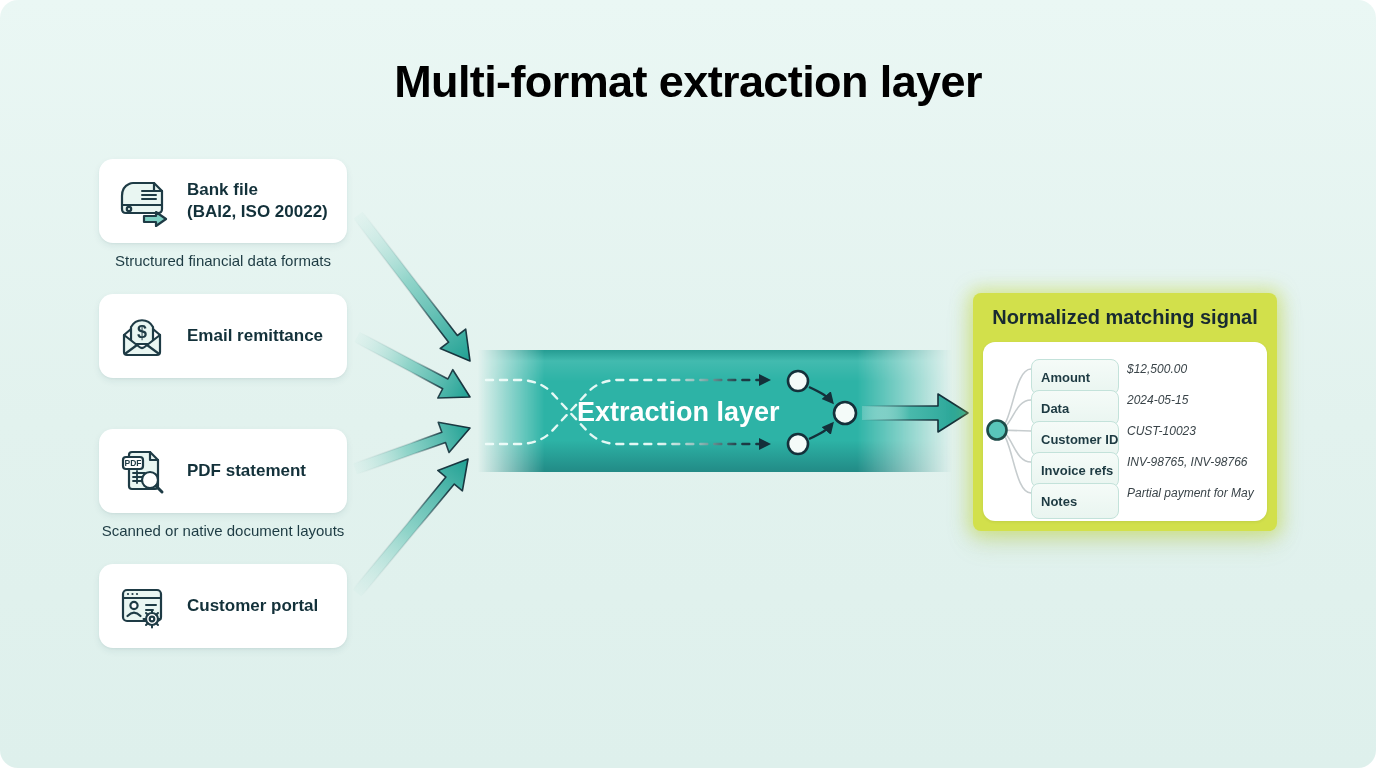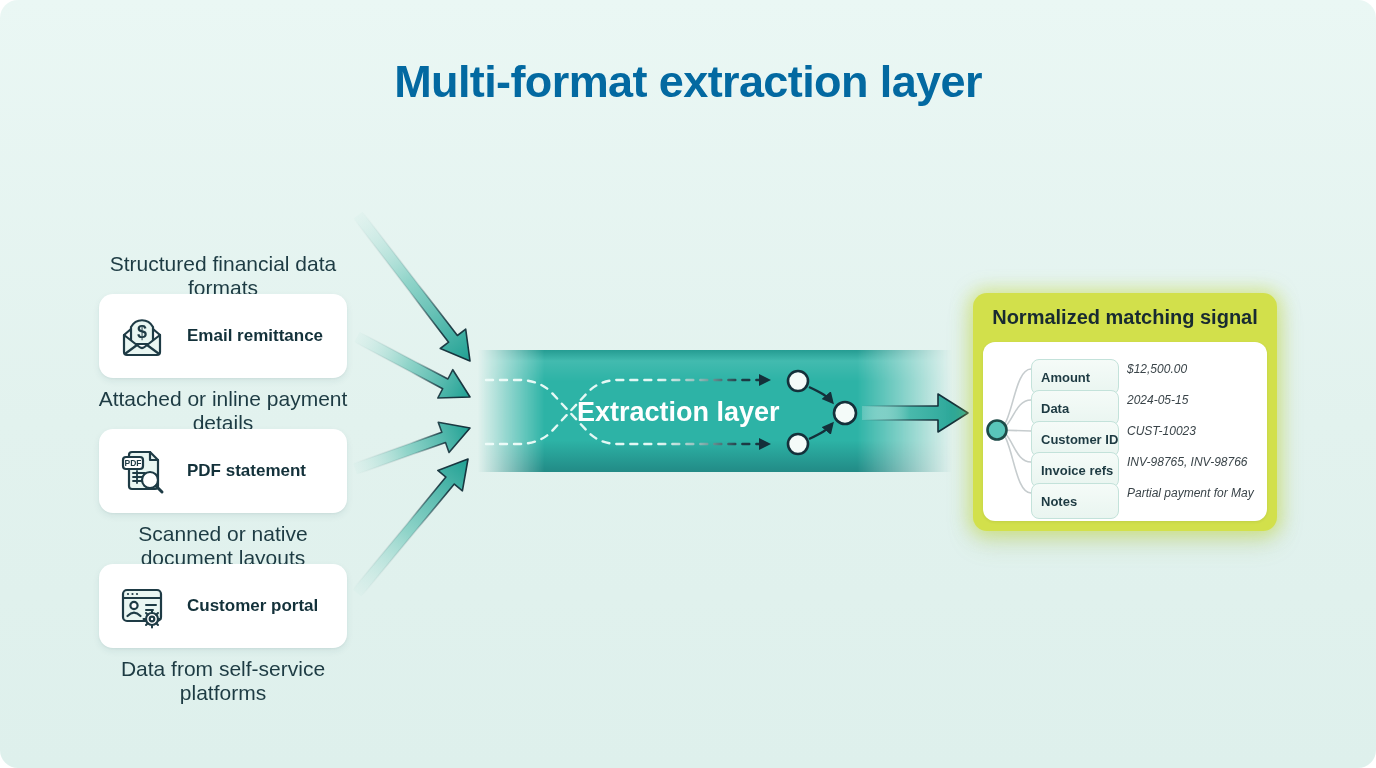--- a/index.html
+++ b/index.html
@@ -9,21 +9,21 @@
     -webkit-font-smoothing:antialiased;
   }
   .page{position:relative;width:1376px;height:768px;overflow:hidden;}
   .sheet{
     position:absolute;inset:0;border-radius:18px;
     background:linear-gradient(180deg,#eaf7f4 0%,#e2f2ee 55%,#def0ec 100%);
   }
   .title{
     position:absolute;top:56px;left:0;right:0;margin:0;
     text-align:center;font-size:45px;font-weight:700;letter-spacing:-0.6px;
-    color:#0369a1;
+    color:#000000;
   }
   
   .band{
     position:absolute;left:478px;top:350px;width:474px;height:122px;
     background:
       linear-gradient(180deg, rgba(9,73,74,0.22) 0%, rgba(255,255,255,0.10) 9%,
         rgba(0,0,0,0) 26%, rgba(0,0,0,0) 74%, rgba(8,45,60,0.30) 100%),
       #2db3a6;
     -webkit-mask-image:linear-gradient(90deg, rgba(0,0,0,0) 0%, #000 14%, #000 80%, rgba(0,0,0,0) 100%);
     mask-image:linear-gradient(90deg, rgba(0,0,0,0) 0%, #000 14%, #000 80%, rgba(0,0,0,0) 100%);
@@ -37,25 +37,25 @@
   .card{
     position:absolute;left:99px;width:248px;height:84px;border-radius:14px;
     background:#ffffff;box-shadow:0 3px 7px rgba(23,74,84,0.08),0 1px 2px rgba(23,74,84,0.05);
     display:flex;align-items:center;padding:0 0 0 17px;box-sizing:border-box;
   }
   .card .icon{width:52px;height:52px;flex:0 0 52px;}
   .card-text{display:flex;flex-direction:column;justify-content:center;margin-left:19px;}
   .card-label{font-size:17px;font-weight:700;color:#13313a;line-height:1.28;}
   .caption{
     position:absolute;left:93px;width:260px;text-align:center;
-    font-size:21px;color:#1d3b43;
+    font-size:15px;color:#1d3b43;
   }
   
   .result{
-    position:absolute;left:973px;top:293px;width:304px;height:238px;border-radius:14px;
+    position:absolute;left:973px;top:293px;width:304px;height:238px;border-radius:8px;
     background:#d2e04b;
     box-shadow:0 0 16px 5px rgba(206,224,86,0.50),0 10px 26px rgba(150,180,60,0.28);
   }
   .result-title{
     position:absolute;top:0;left:0;right:0;height:49px;line-height:49px;
     text-align:center;font-size:20px;font-weight:700;color:#182a31;
   }
   .result-body{
     position:absolute;left:10px;right:10px;top:49px;bottom:10px;border-radius:12px;
     background:#ffffff;box-shadow:0 1px 3px rgba(40,60,30,0.10);
@@ -173,36 +173,49 @@
       <circle cx="845" cy="413" r="11" fill="#f4fbf9" stroke="#14303a" stroke-width="2.6"></circle>
     </g>
 
     <g>
       <polygon points="862,420 938,420 938,432 968,413 938,394 938,406 862,406" fill="url(#afo)" stroke="url(#aso)" stroke-width="1.6" stroke-linejoin="round"></polygon>
     </g>
   </svg>
 
   <div class="band-label">Extraction layer</div>
 
+  <div class="card" style="top:159px">
+    <svg class="icon" viewBox="0 0 52 52" fill="none" stroke="#1e3b45" stroke-width="2.2" stroke-linecap="round" stroke-linejoin="round">
+      <path d="M17,8 H38 L46,16 V34 Q46,38 42,38 H10 Q6,38 6,34 V21 Q6,12 13,9 Q15,8 17,8 Z" fill="#e9f6f2"></path>
+      <path d="M38,8 V16 H46"></path>
+      <path d="M26,16 H40 M26,20 H40 M26,24 H40" stroke-width="2"></path>
+      <path d="M6,30 H46" stroke-width="2"></path>
+      <circle cx="13" cy="34" r="2.2"></circle>
+      <path d="M28,41 H40 V37 L50,44 L40,51 V47 H28 Z" fill="#7fd0c4"></path>
+    </svg>
+    <div class="card-text">
+      <div class="card-label">Bank file</div>
+      <div class="card-label">(BAI2, ISO 20022)</div>
+    </div>
+  </div>
   <div class="caption" style="top:252px">Structured financial data formats</div>
 
   <div class="card" style="top:294px">
     <svg class="icon" viewBox="0 0 52 52" fill="none" stroke="#1e3b45" stroke-width="2.2" stroke-linecap="round" stroke-linejoin="round">
       <path d="M8,25 L15,19 M44,25 L37,19"></path>
       <path d="M15,31 V17 C20,8 32,8 37,17 V31 Q37,34 34,34 H18 Q15,34 15,31 Z" fill="#e9f6f2"></path>
       <text x="26" y="28" font-size="18" font-weight="bold" text-anchor="middle" fill="#1e3b45" stroke="none" font-family="Liberation Sans, sans-serif">$</text>
       <path d="M8,25 L23.5,37 Q26,39 28.5,37 L44,25 V42 Q44,45 41,45 H11 Q8,45 8,42 Z" fill="#e9f6f2"></path>
       <path d="M9.5,43.5 L21,35 M42.5,43.5 L31,35"></path>
     </svg>
     <div class="card-text">
       <div class="card-label">Email remittance</div>
       <div class="card-label"></div>
     </div>
   </div>
-  <div class="caption" style="top:387px">Attached or inline payment details</div>
 
   <div class="card" style="top:429px">
     <svg class="icon" viewBox="0 0 52 52" fill="none" stroke="#1e3b45" stroke-width="2.2" stroke-linecap="round" stroke-linejoin="round">
       <path d="M16,7 H34 L42,15 V41 Q42,44 39,44 H16 Q13,44 13,41 V10 Q13,7 16,7 Z" fill="#e9f6f2"></path>
       <path d="M34,7 V15 H42"></path>
       <path d="M17,28 H29 M17,32 H29 M17,36 H29 M21,26 V38" stroke-width="1.8"></path>
       <rect x="7" y="12" width="20" height="12" rx="3" fill="#ffffff"></rect>
       <text x="17" y="21" font-size="8.5" font-weight="bold" text-anchor="middle" fill="#1e3b45" stroke="none" font-family="Liberation Sans, sans-serif">PDF</text>
       <circle cx="34" cy="35" r="8" fill="#ffffff"></circle>
       <path d="M40,41 L46,47" stroke-width="3"></path>
@@ -226,21 +239,20 @@
       <path d="M30,25 H40 M30,30 H37" stroke-width="2"></path>
       <circle cx="36" cy="39" r="6" fill="#ffffff"></circle>
       <circle cx="36" cy="39" r="2.3"></circle>
       <path d="M42,39 L44.5,39 M40.2,43.2 L42,45 M36,45 L36,47.5 M31.8,43.2 L30,45 M30,39 L27.5,39 M31.8,34.8 L30,33 M36,33 L36,30.5 M40.2,34.8 L42,33" stroke-width="2"></path>
     </svg>
     <div class="card-text">
       <div class="card-label">Customer portal</div>
       <div class="card-label"></div>
     </div>
   </div>
-  <div class="caption" style="top:657px">Data from self-service platforms</div>
 
   <div class="result">
     <div class="result-title">Normalized matching signal</div>
     <div class="result-body">
       <svg class="tree" viewBox="0 0 60 179" fill="none">
         <path d="M14,88 C30,88 30,27 48,27" stroke="#c6ccce" stroke-width="1.6"></path>
         <path d="M14,88 C30,88 30,58 48,58" stroke="#c6ccce" stroke-width="1.6"></path>
         <path d="M14,88 L48,89" stroke="#c6ccce" stroke-width="1.6"></path>
         <path d="M14,88 C30,88 30,120 48,120" stroke="#c6ccce" stroke-width="1.6"></path>
         <path d="M14,88 C30,88 30,151 48,151" stroke="#c6ccce" stroke-width="1.6"></path>

